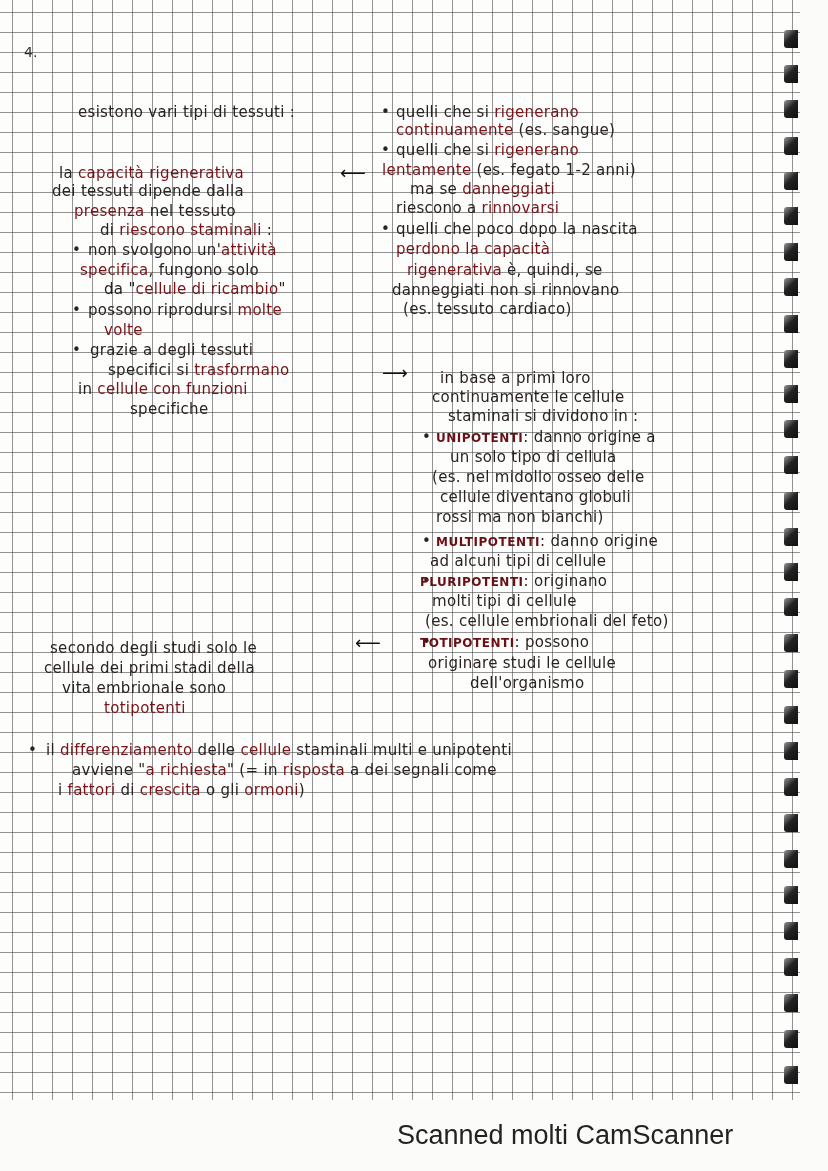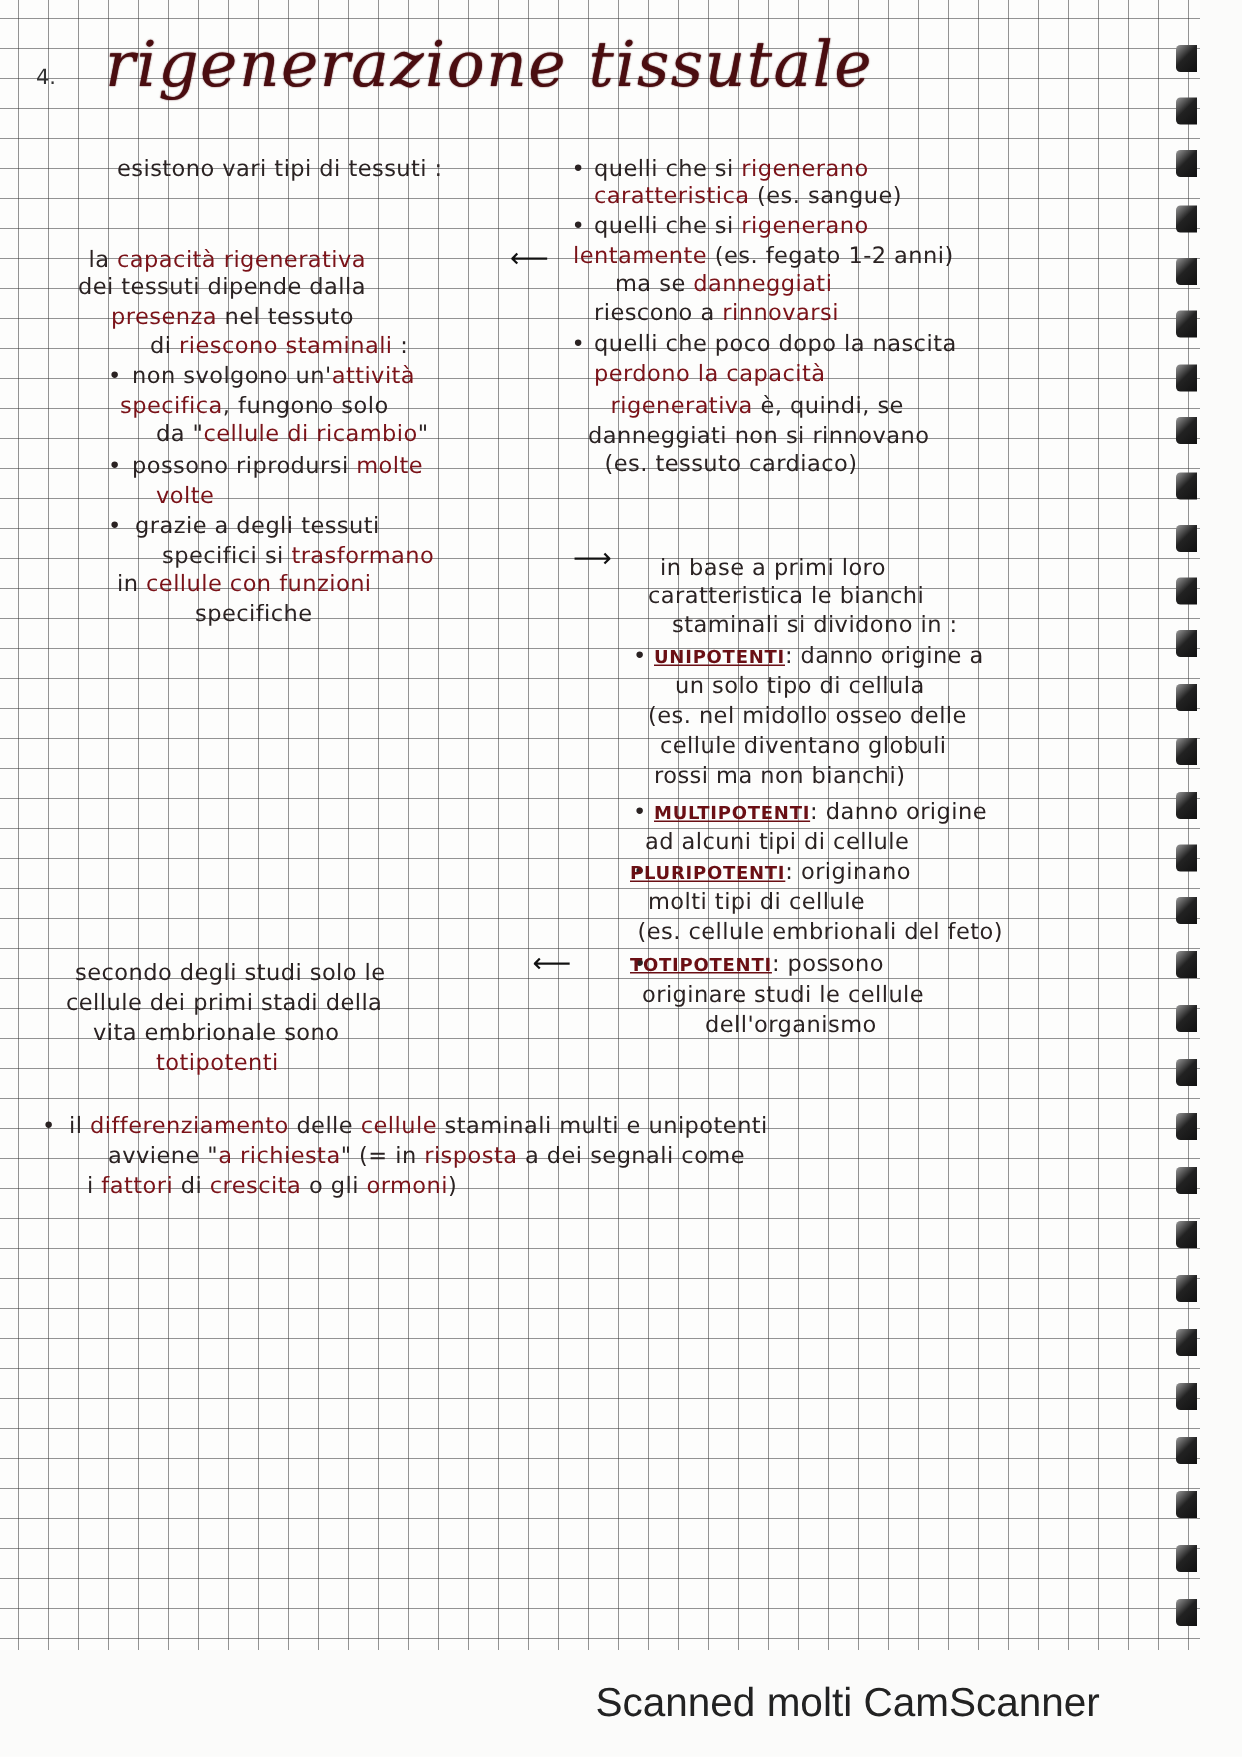--- a/index.html
+++ b/index.html
@@ -30,21 +30,21 @@
     font-family:"DejaVu Serif", serif; font-style:italic;
     font-size:42px; color:#4a0d10; letter-spacing:1px;
     text-shadow:0 0 1px #4a0d10;
   }
   .num { position:absolute; left:24px; top:44px; font-size:14px; color:#333; }
   .t {
     position:absolute; font-size:15px; line-height:16px; color:#2a2222;
     white-space:nowrap; letter-spacing:0.3px;
   }
   .r { color:#7a1218; }
-  .caps { font-size:12px; font-weight:bold; color:#6a0f14; letter-spacing:0.5px;text-decoration:underline; }
+  .caps { font-size:12px; font-weight:bold; color:#6a0f14; letter-spacing:0.5px; }
   .arrow { position:absolute; font-size:18px; color:#111; line-height:16px; }
   .footer {
     position:absolute; left:397px; top:1120px;
     font-family:"Liberation Sans", sans-serif; font-size:27px; color:#222;
   }
 </style>
 </head>
 <body>
 
 <div class="page">
@@ -75,28 +75,27 @@
     <div class="ring" style="top:850px"></div>
     <div class="ring" style="top:886px"></div>
     <div class="ring" style="top:922px"></div>
     <div class="ring" style="top:958px"></div>
     <div class="ring" style="top:994px"></div>
     <div class="ring" style="top:1030px"></div>
     <div class="ring" style="top:1066px"></div>
   </div>
 
   <span class="num">4.</span>
-  <div class="title">rigenerazione tissutale</div>
 
   <div class="t" style="left:78px;top:104px">esistono vari tipi di tessuti :</div>
 
   <div>
     <div class="t" style="left:381px;top:104px">•</div>
     <div class="t" style="left:396px;top:104px"><span>quelli che si </span><span class="r">rigenerano</span></div>
-    <div class="t" style="left:396px;top:122px"><span class="r">caratteristica</span><span> (es. sangue)</span></div>
+    <div class="t" style="left:396px;top:122px"><span class="r">continuamente</span><span> (es. sangue)</span></div>
 
     <div class="t" style="left:381px;top:142px">•</div>
     <div class="t" style="left:396px;top:142px"><span>quelli che si </span><span class="r">rigenerano</span></div>
     <div class="t" style="left:382px;top:162px"><span class="r">lentamente</span><span> (es. fegato 1-2 anni)</span></div>
     <div class="t" style="left:410px;top:181px"><span>ma se </span><span class="r">danneggiati</span></div>
     <div class="t" style="left:396px;top:200px"><span>riescono a </span><span class="r">rinnovarsi</span></div>
 
     <div class="t" style="left:381px;top:221px">•</div>
     <div class="t" style="left:396px;top:221px">quelli che poco dopo la nascita</div>
     <div class="t r" style="left:396px;top:241px">perdono la capacità</div>
@@ -124,21 +123,21 @@
     <div class="t" style="left:72px;top:342px">•</div>
     <div class="t" style="left:90px;top:342px">grazie a degli tessuti</div>
     <div class="t" style="left:108px;top:362px"><span>specifici si </span><span class="r">trasformano</span></div>
     <div class="arrow" style="left:382px;top:365px">⟶</div>
     <div class="t" style="left:78px;top:381px"><span>in </span><span class="r">cellule con funzioni</span></div>
     <div class="t" style="left:130px;top:401px">specifiche</div>
   </div>
 
   <div>
     <div class="t" style="left:440px;top:370px">in base a primi loro</div>
-    <div class="t" style="left:432px;top:389px">caratteristica le bianchi</div>
+    <div class="t" style="left:432px;top:389px">continuamente le cellule</div>
     <div class="t" style="left:448px;top:408px">staminali si dividono in :</div>
 
     <div class="t" style="left:422px;top:429px">•</div>
     <div class="t" style="left:436px;top:429px"><span class="caps">UNIPOTENTI</span><span>: danno origine a</span></div>
     <div class="t" style="left:450px;top:449px">un solo tipo di cellula</div>
     <div class="t" style="left:432px;top:469px">(es. nel midollo osseo delle</div>
     <div class="t" style="left:440px;top:489px">cellule diventano globuli</div>
     <div class="t" style="left:436px;top:509px">rossi ma non bianchi)</div>
 
     <div class="t" style="left:422px;top:533px">•</div>

